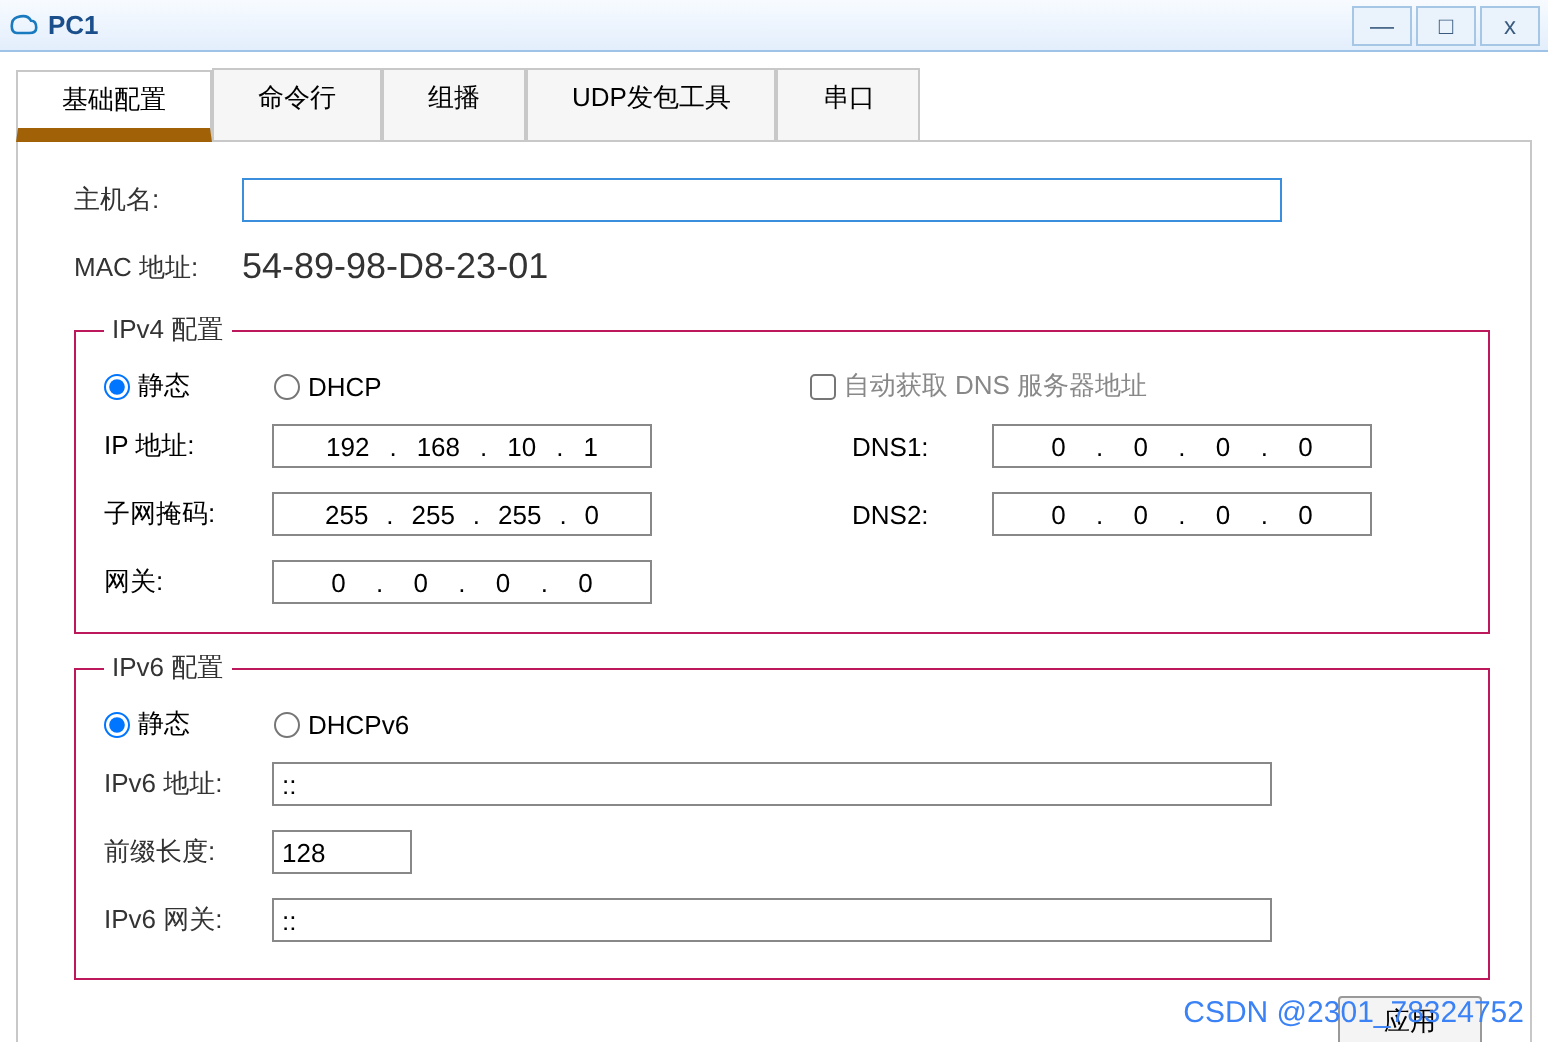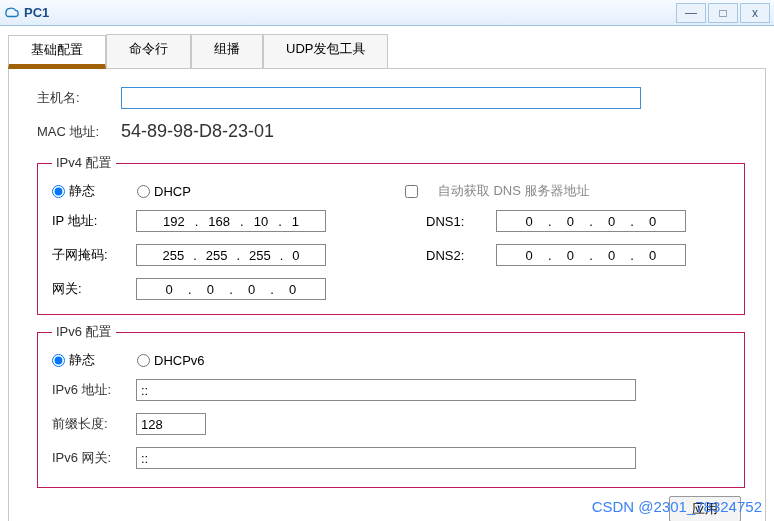--- a/index.html
+++ b/index.html
@@ -12,21 +12,21 @@
   .titlebar .app-icon { width: 16px; height: 16px; margin-right: 4px; display:inline-flex; align-items:center; justify-content:center; color:#1a7abf; }
   .titlebar .title { font-weight: bold; }
   .titlebar .winbtns { margin-left: auto; display: flex; }
   .winbtn { width: 30px; height: 20px; border: 1px solid #a6c6e6; margin-left: 2px;
     display:flex; align-items:center; justify-content:center; font-size: 12px; background:#eaf3fc; cursor:pointer; color:#3a5b7e;}
   .tabbar { margin: 8px 8px 0 8px; display: flex; }
   .tab {
     border: 1px solid #c8c8c8; border-bottom: none; padding: 5px 22px;
     font-size: 13px; background: #f6f6f6; margin-right: 0; cursor:pointer;
   }
-  .tab.active { background: #fff; font-weight: normal; border-bottom: 5px solid #a16207; position: relative; top:1px; }
+  .tab.active { background: #fff; font-weight: normal; border-bottom: 7px solid #a16207; position: relative; top:1px; }
   .content-frame {
     border: 1px solid #c8c8c8; margin: 0 8px 8px 8px; padding: 18px 20px 10px 28px; font-size:13px;
   }
   .row { display:flex; align-items:center; margin-bottom: 12px; }
   .lbl { width: 84px; color:#333; }
   .tin { height: 22px; border:1px solid #3a8edb; padding:1px 4px; font-size:13px; }
   .tin.host { width: 520px; }
   .macval { font-size:18px; color:#333; }
   fieldset { border:1px solid #be185d; padding: 10px 14px 14px 14px; margin: 0 0 8px 0; }
   legend { font-size:13px; padding:0 4px; color:#333; }
@@ -35,21 +35,21 @@
   input[type=radio]{ margin:0; }
   input[type=checkbox]{ margin:0; }
   .grid2 { display:grid; grid-template-columns: 84px 190px 100px 70px 190px; row-gap:12px; align-items:center; }
   .ipbox { height:22px; border:1px solid #888; display:flex; align-items:center; justify-content:space-around; font-size:13px; padding:0 22px; }
   .ipbox span.dot { padding:0 2px; }
   .plain-input { height:22px; border:1px solid #888; width: 500px; padding:1px 4px; font-size:13px; }
   .plain-input.short { width: 70px; }
   .btnrow { display:flex; justify-content:flex-end; padding: 0 4px; }
   .btn { border:1px solid #999; background:#f4f4f4; padding:3px 22px; font-size:13px; cursor:pointer; border-radius:2px; }
   .watermark { position:absolute; right:12px; bottom:6px; font-size:15px; color:#3b82f6; pointer-events:none; font-family: Arial; }
-  .chk-row { display:flex; align-items:center; gap:20px; color:#888; }
+  .chk-row { display:flex; align-items:center; gap:4px; color:#888; }
 </style>
 </head>
 <body>
 
 <div class="titlebar">
   <span class="app-icon">
     <svg width="14" height="14" viewBox="0 0 16 16">
         <path d="M4 3 Q10 1 12 5 Q15 5 15 9 Q15 12 11 12 L4 12 Q1 12 1 8 Q1 4 4 3 Z" fill="none" stroke="#1a7abf" stroke-width="1.5"></path>
       </svg>
   </span>
@@ -59,20 +59,21 @@
     <div class="winbtn">□</div>
     <div class="winbtn">x</div>
   </div>
 </div>
 
 <div class="tabbar">
   <div class="tab active">基础配置</div>
   <div class="tab">命令行</div>
   <div class="tab">组播</div>
   <div class="tab">UDP发包工具</div>
+  <div class="tab">串口</div>
 </div>
 
 <div class="content-frame">
 
   <div class="row">
     <div class="lbl">主机名:</div>
     <input class="tin host" value="" style="">
   </div>
   <div class="row">
     <div class="lbl">MAC 地址:</div>

